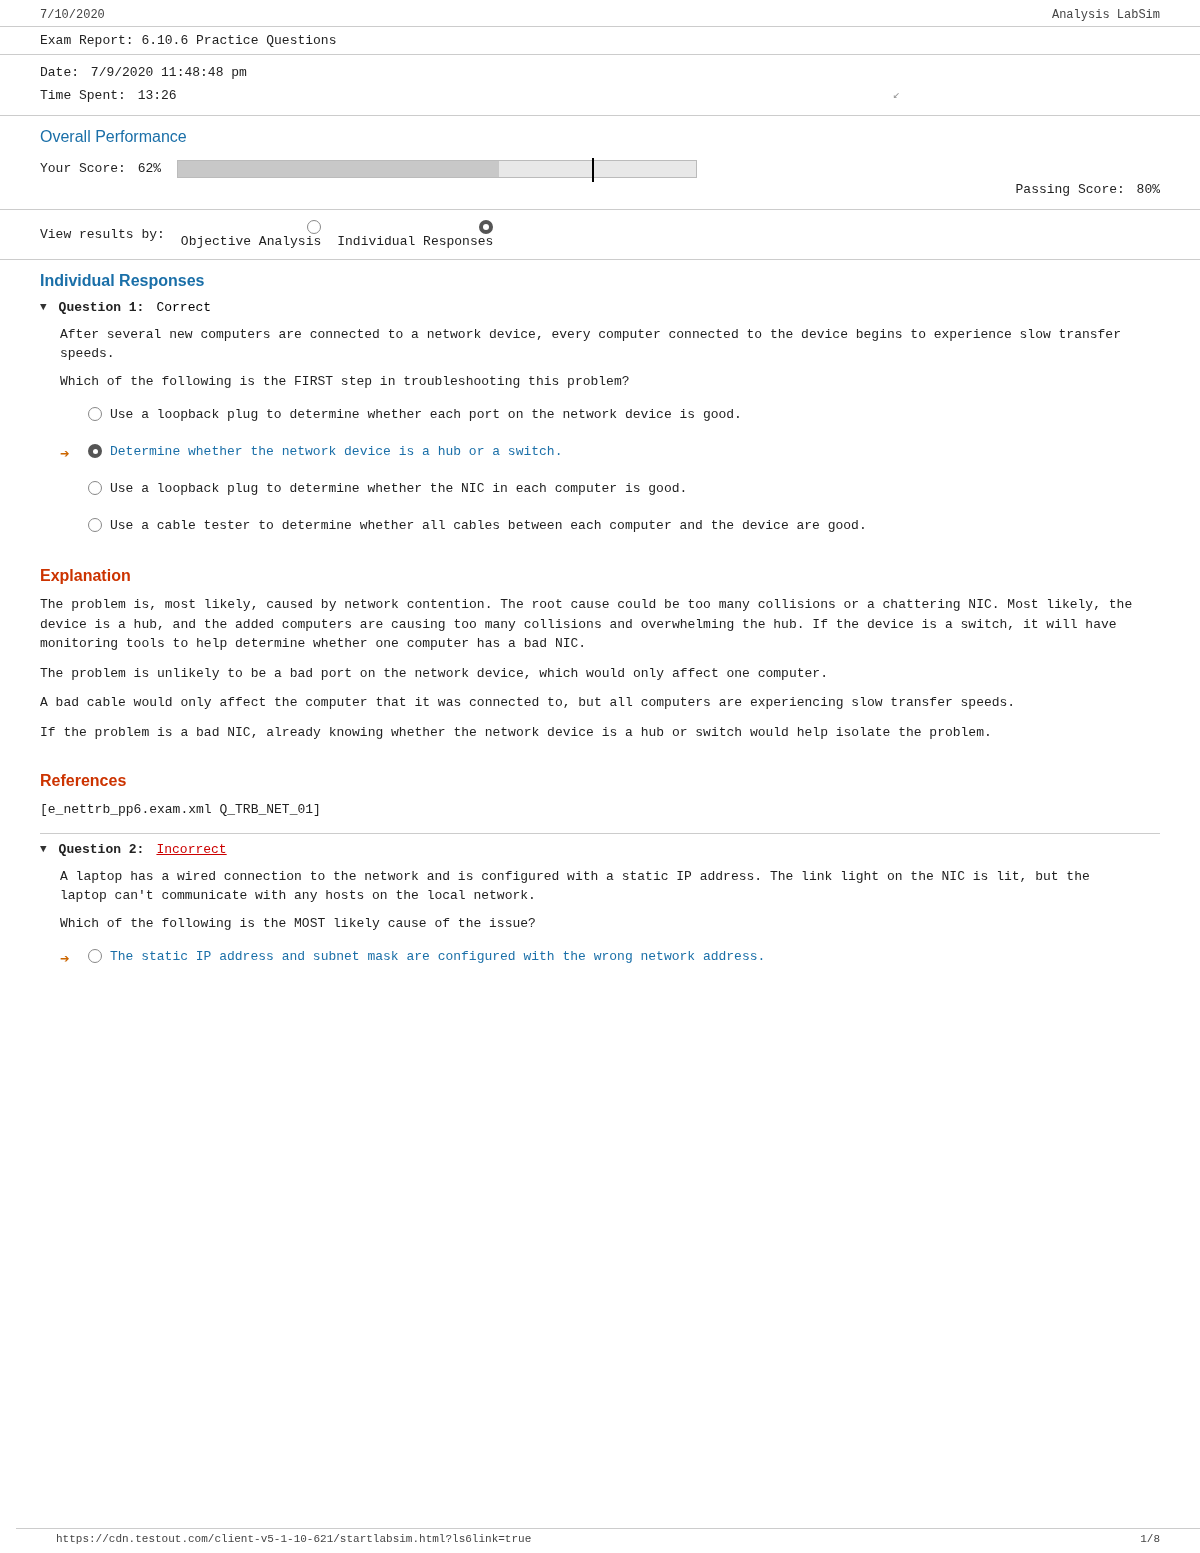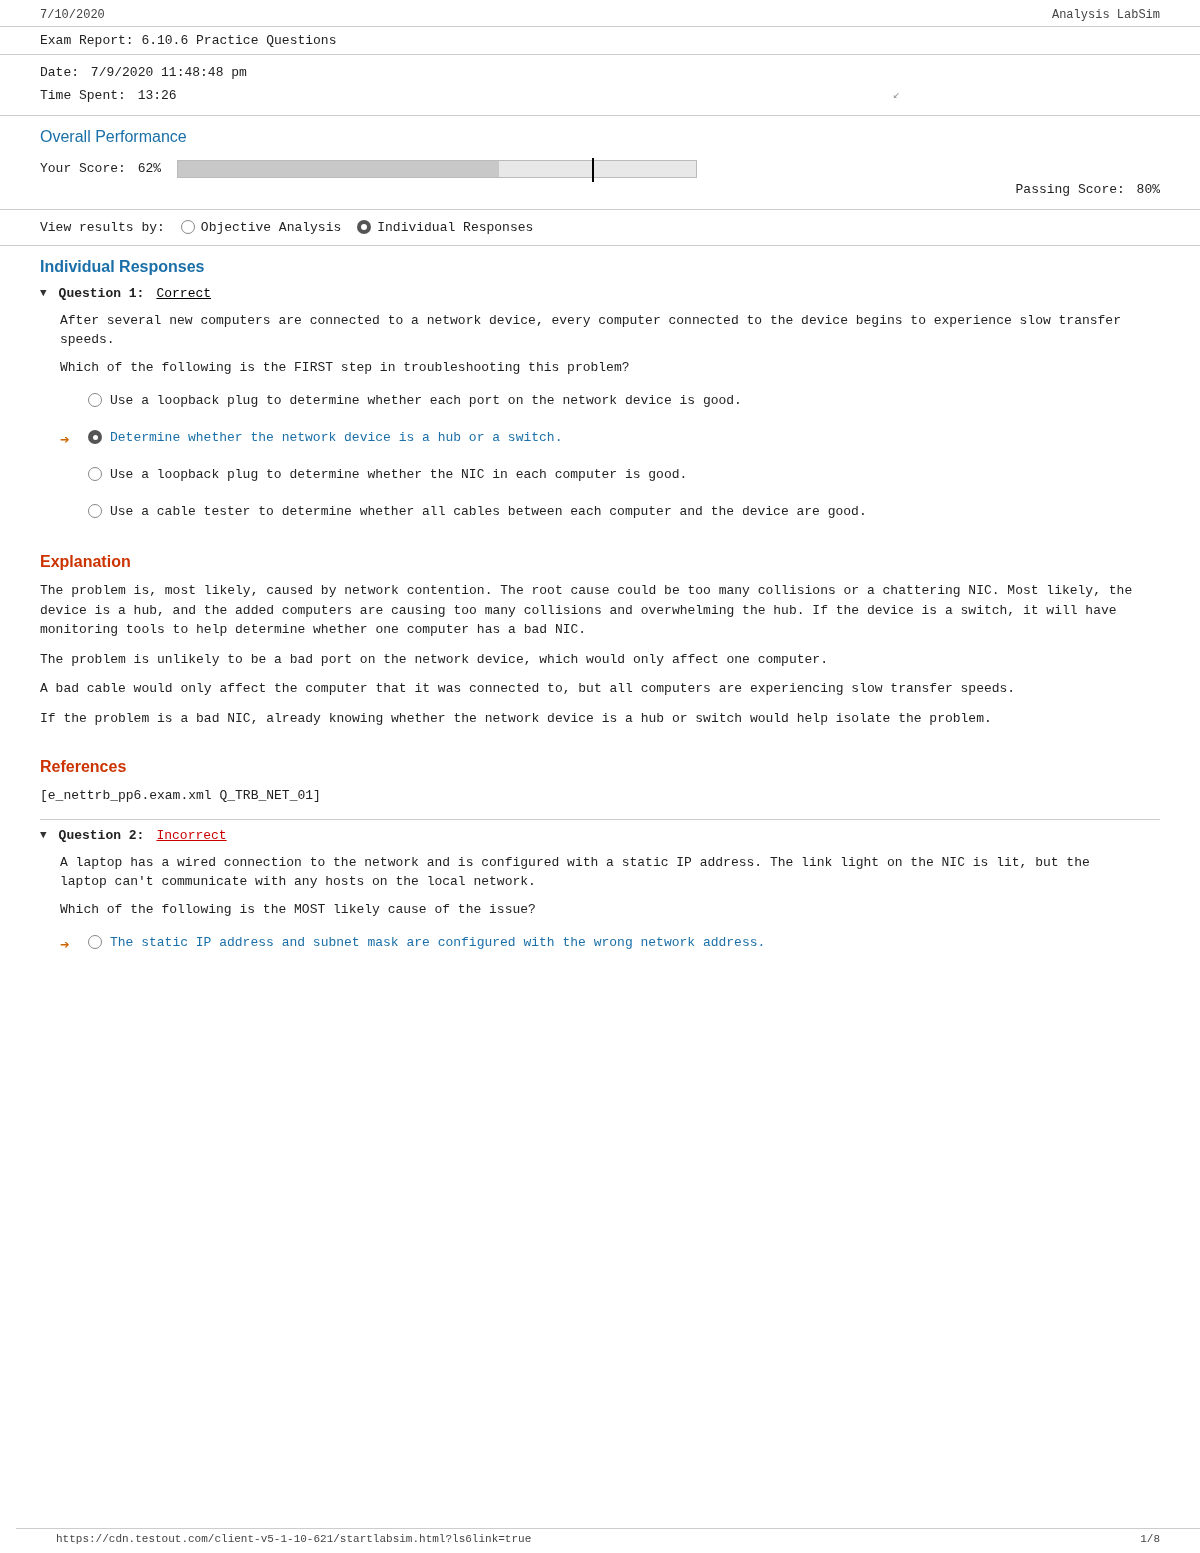--- a/index.html
+++ b/index.html
@@ -80,22 +80,22 @@
       display: flex;
       align-items: center;
       padding: 10px 40px 10px 40px;
       border-top: 1px solid #ccc;
       border-bottom: 1px solid #ccc;
       gap: 16px;
       font-size: 13px;
     }
     .radio-option {
       display: flex;
-      align-items: flex-start;
-      gap: 6px;
+      align-items: flex-end;
+      flex-direction: column;
     }
     .radio-circle {
       width: 14px;
       height: 14px;
       border-radius: 50%;
       border: 1px solid #888;
       background: #fff;
       display: inline-flex;
       align-items: center;
       justify-content: center;
@@ -124,21 +124,20 @@
       gap: 12px;
       padding: 4px 40px 6px 40px;
       font-weight: bold;
       font-size: 13px;
     }
     .triangle-icon {
       color: #333;
       font-size: 11px;
     }
     .correct-label {
-      text-decoration: underline;
       color: #000;
       font-weight: normal;
     }
     .incorrect-label {
       text-decoration: underline;
       color: #cc0000;
       font-weight: normal;
     }
     .question-body {
       padding: 4px 60px 8px 60px;

